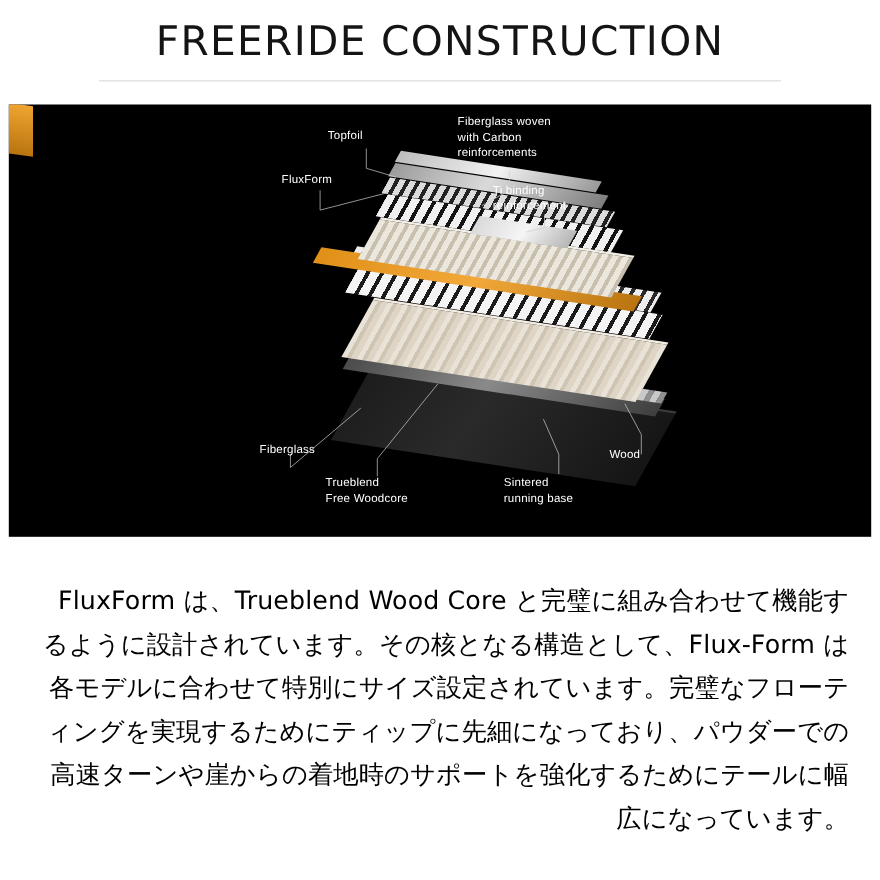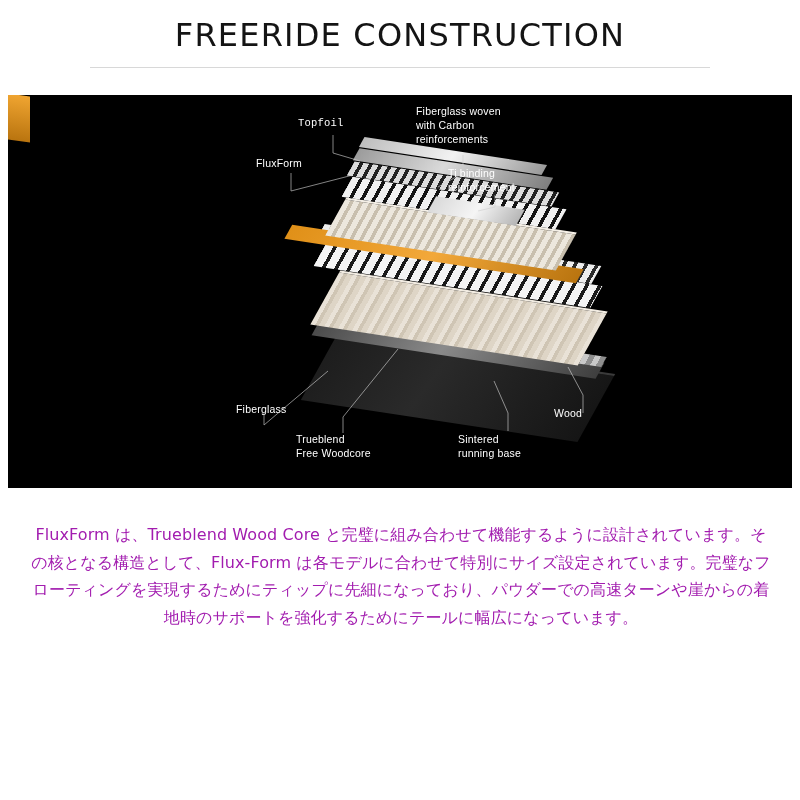--- a/index.html
+++ b/index.html
@@ -23,21 +23,21 @@
   
   .title-wrap {
     position: absolute;
     left: 0;
     top: 18px;
     width: 800px;
     text-align: center;
   }
   .title {
     font-family: "DejaVu Sans", sans-serif;
-    font-size: 32px;
+    font-size: 37px;
     font-weight: 400;
     letter-spacing: 1.2px;
     color: #141414;
     line-height: 1.1;
     margin: 0;
   }
   .title-rule {
     width: 620px;
     height: 1px;
     background: #d8d8d8;
@@ -162,25 +162,25 @@
     transform: skewY(8deg);
   }
 
   
   .body-copy {
     position: absolute;
     left: 30px;
     top: 505px;
     width: 742px;
     font-family: "DejaVu Sans", sans-serif;
-    font-size: 16px;
+    font-size: 23px;
     line-height: 1.72;
-    color: #a21caf;
+    color: #000000;
     letter-spacing: 0.1px;
-    text-align: center;
+    text-align: right;
   }
 </style>
 </head>
 <body>
 
 <div class="page">
 
   <div class="title-wrap">
     <h1 class="title">FREERIDE CONSTRUCTION</h1>
     <div class="title-rule"></div>
@@ -211,21 +211,21 @@
         <path d="M455,60 L455,78 L430,92"></path>
         <path d="M283,78 L283,96 L345,80"></path>
         <path d="M487,100 L487,112 L470,116"></path>
         <path d="M256,318 L256,330 L320,276"></path>
         <path d="M335,338 L335,322 L390,254"></path>
         <path d="M500,336 L500,318 L486,286"></path>
         <path d="M575,318 L575,300 L560,272"></path>
       </g>
     </svg>
 
-    <div class="diagram-label" style="left:290px;top:22px;width:72px;font-family:Liberation Mono, monospace;">Topfoil</div>
+    <div class="diagram-label" style="left:290px;top:22px;width:72px;">Topfoil</div>
     <div class="diagram-label" style="left:408px;top:108px;top:10px;width:110px;">Fiberglass woven
 with Carbon
 reinforcements</div>
     <div class="diagram-label" style="left:248px;top:62px;width:72px;">FluxForm</div>
     <div class="diagram-label" style="left:440px;top:72px;width:96px;">Ti binding
 reinforcement</div>
     <div class="diagram-label" style="left:228px;top:308px;width:90px;">Fiberglass</div>
     <div class="diagram-label" style="left:288px;top:338px;width:100px;">Trueblend
 Free Woodcore</div>
     <div class="diagram-label" style="left:450px;top:338px;width:100px;">Sintered

